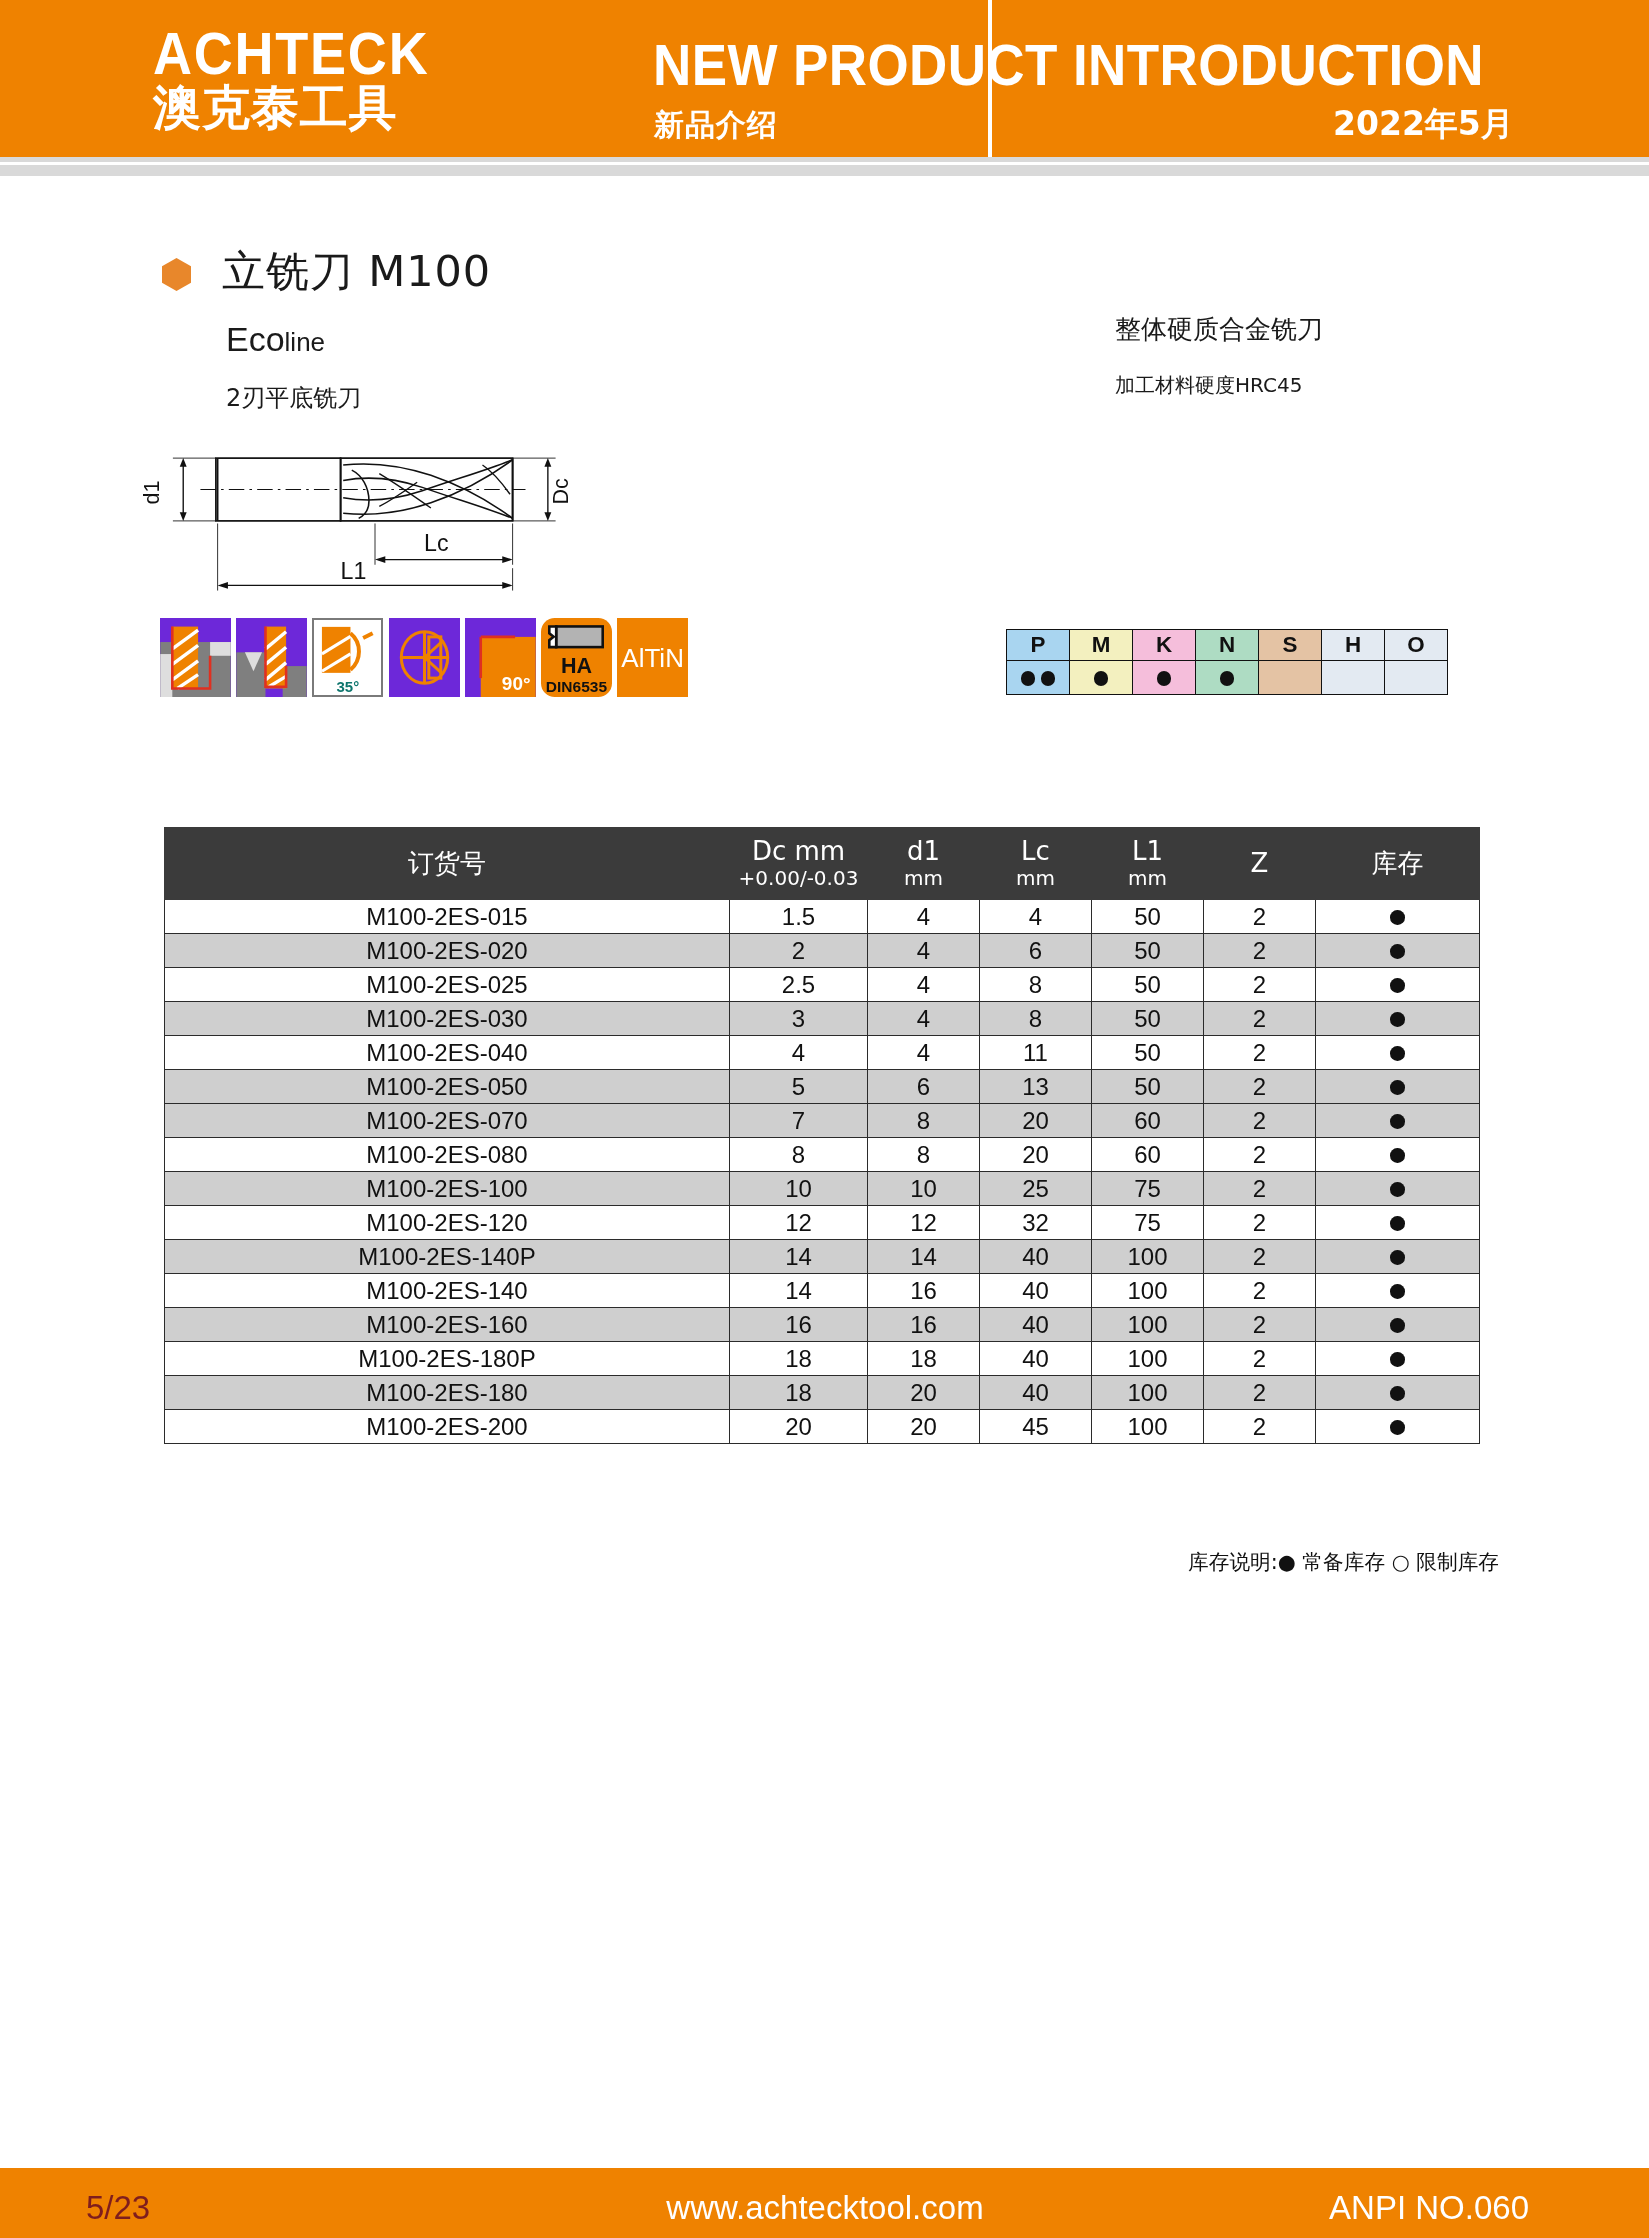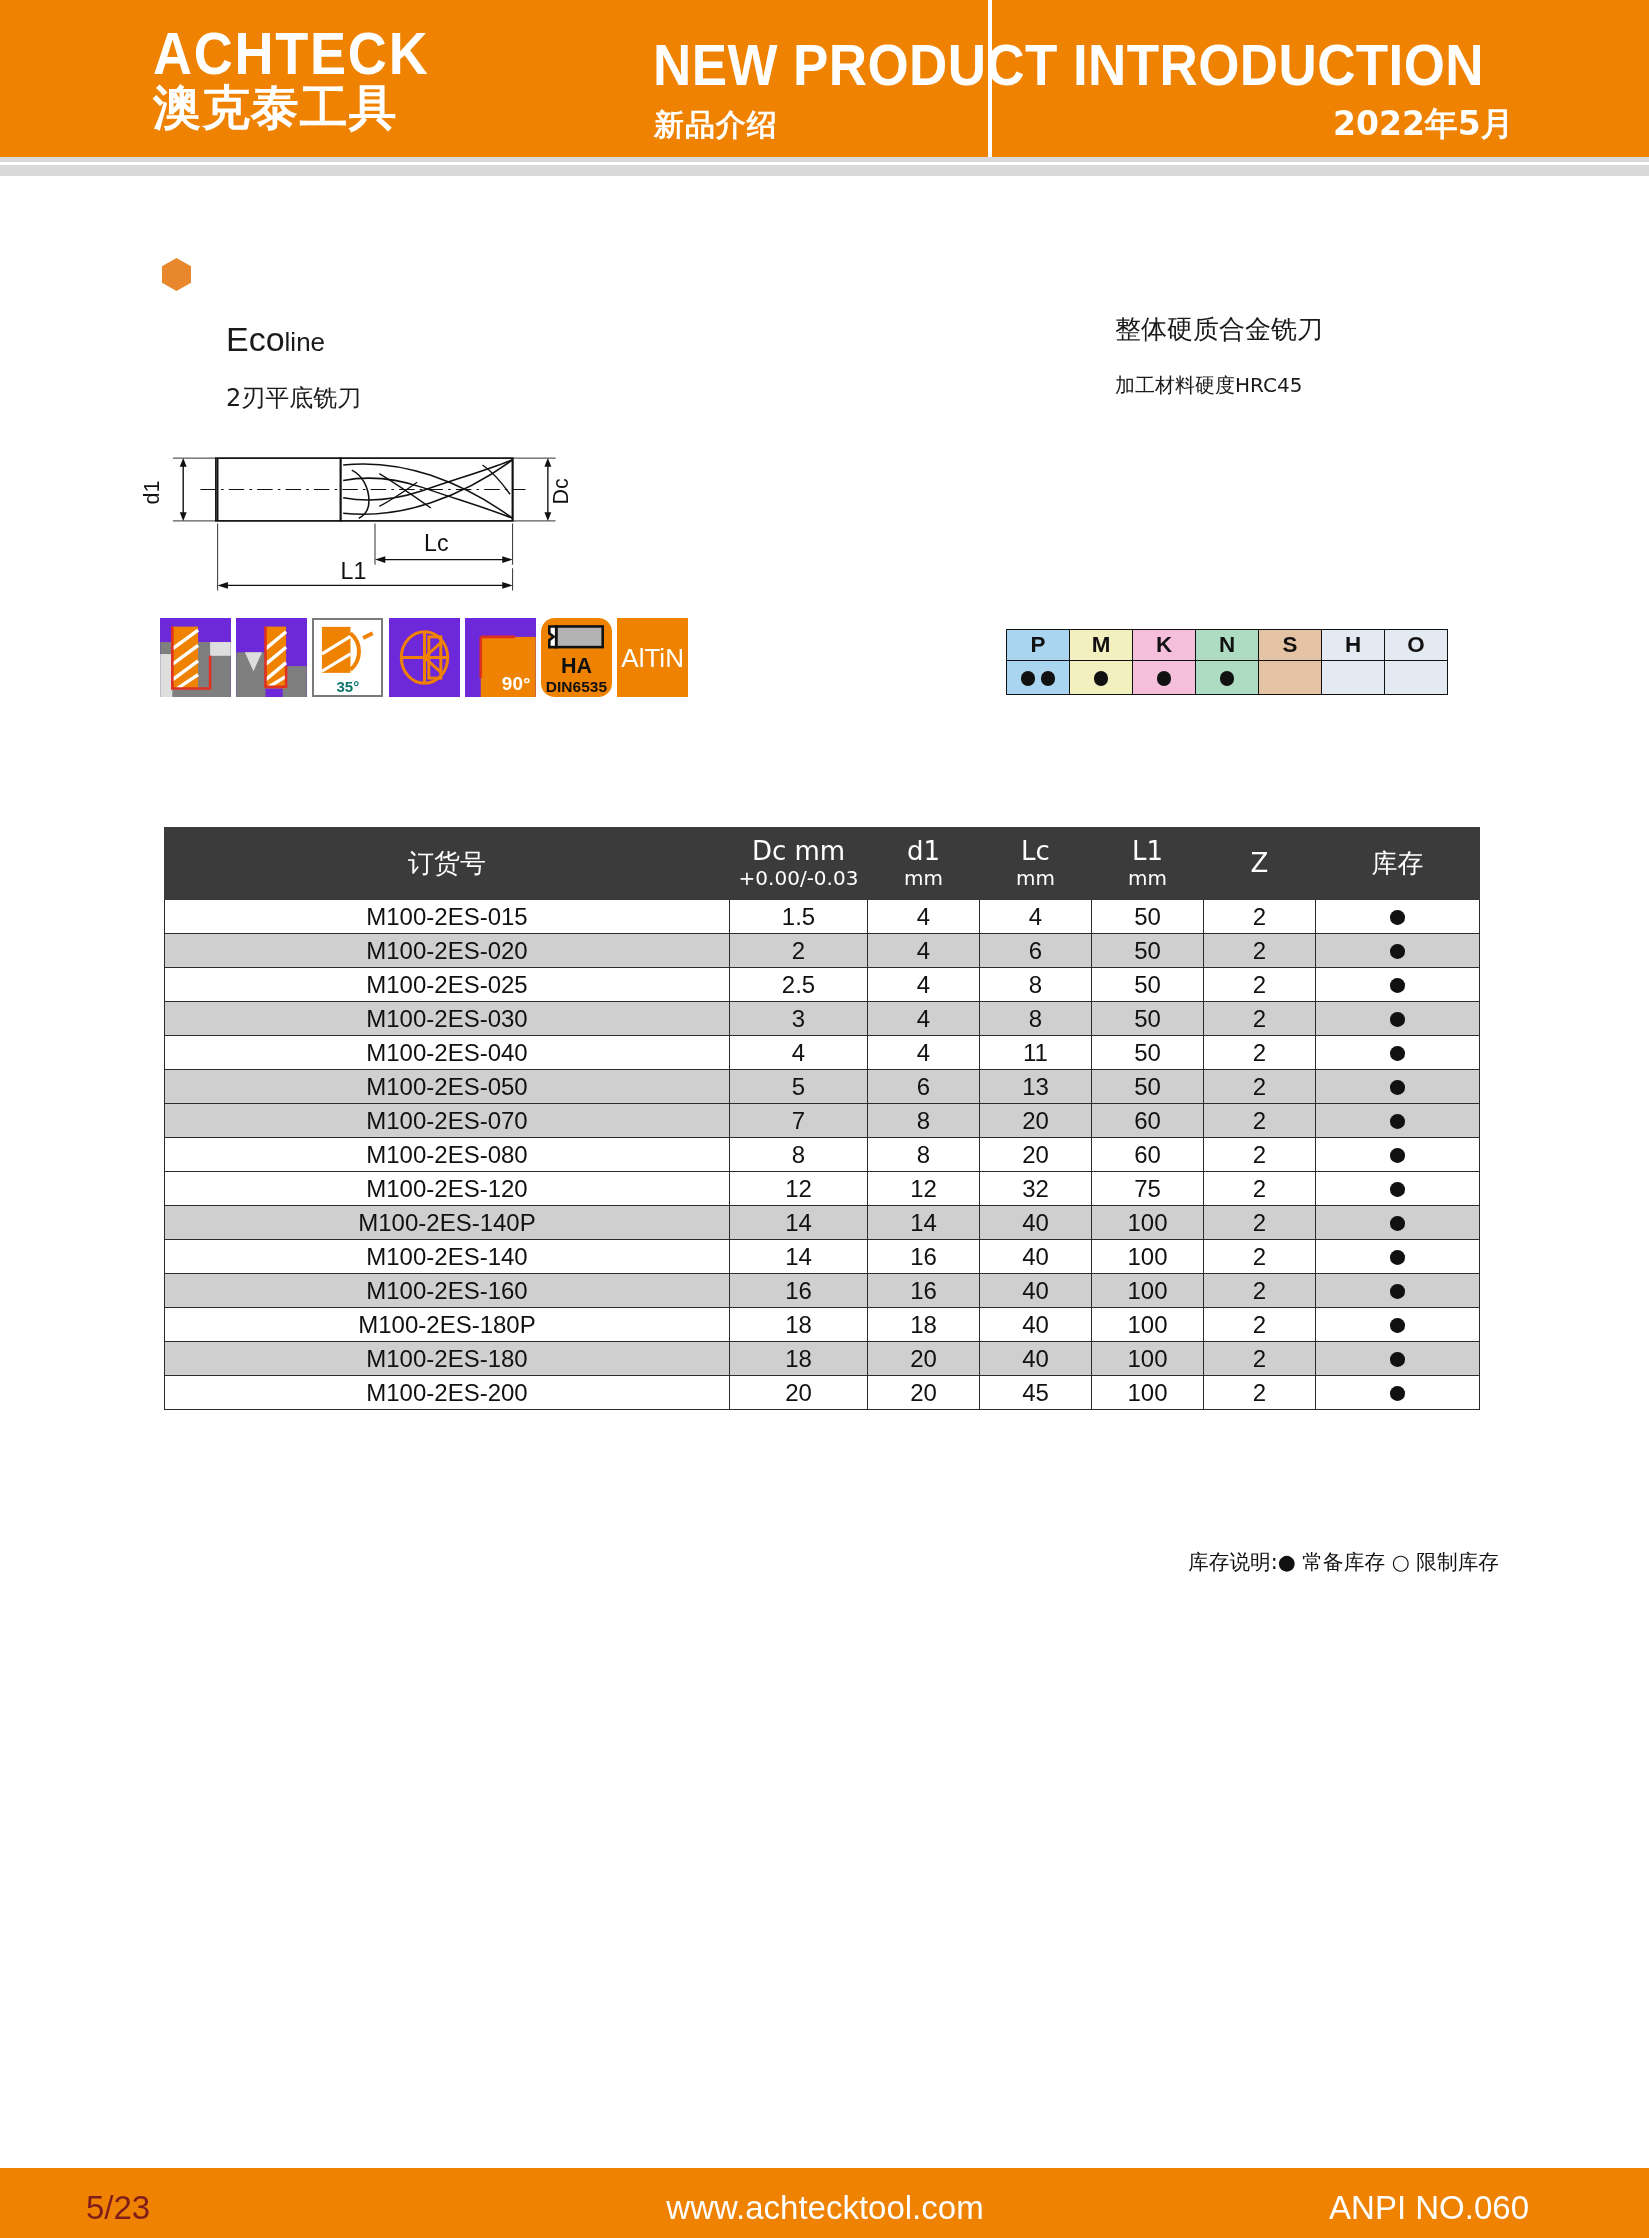--- a/index.html
+++ b/index.html
@@ -172,20 +172,21 @@
     </div>
     <div class="hdr-divider"></div>
     <div class="hdr-main">NEW PRODUCT INTRODUCTION</div>
     <div class="hdr-sub">新品介绍</div>
     <div class="hdr-date">2022年5月</div>
   </div>
   <div class="hdr-stripe"></div>
   <div class="hdr-stripe-white"></div>
 
   <div class="hexbullet"></div>
+  <div class="prod-title">立铣刀 M100</div>
   <div class="eco-line">
     <span>Eco</span><span class="small">line</span>
   </div>
   <div class="blades-note">2刃平底铣刀</div>
   <div class="right-note-1">整体硬质合金铣刀</div>
   <div class="right-note-2">加工材料硬度HRC45</div>
 
   <div class="drawing">
     <svg width="551" height="172" viewBox="0 0 640 200">
       <g stroke="#111" fill="none" stroke-width="2">
@@ -421,20 +422,29 @@
         </tr>
         <tr class="norm">
           <td>M100-2ES-080</td>
           <td>8</td>
           <td>8</td>
           <td>20</td>
           <td>60</td>
           <td>2</td>
           <td><span class="stockdot"></span></td>
         </tr>
+        <tr class="alt">
+          <td>M100-2ES-100</td>
+          <td>10</td>
+          <td>10</td>
+          <td>25</td>
+          <td>75</td>
+          <td>2</td>
+          <td><span class="stockdot"></span></td>
+        </tr>
         <tr class="norm">
           <td>M100-2ES-120</td>
           <td>12</td>
           <td>12</td>
           <td>32</td>
           <td>75</td>
           <td>2</td>
           <td><span class="stockdot"></span></td>
         </tr>
         <tr class="alt">

